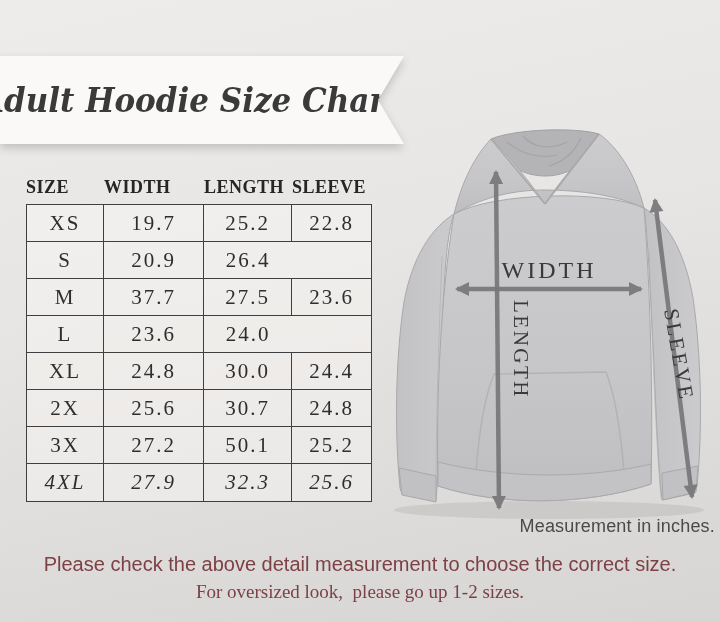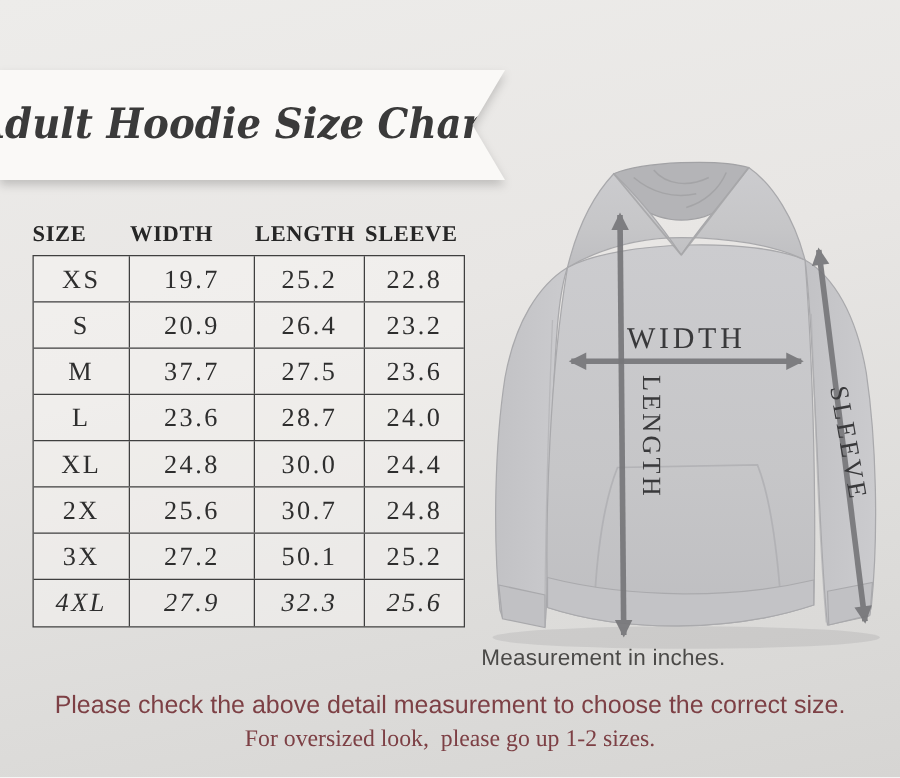--- a/index.html
+++ b/index.html
@@ -44,21 +44,21 @@
     font-size:21px; letter-spacing:2px; color:#2e2e2e;
   }
   .t-row:last-child { border-bottom:none;font-style:italic; }
   .t-cell { border-right:1px solid #3f3f3f; line-height:36px; height:100%; }
   .t-cell:last-child { border-right:none; }
 
   
   .hoodie-fig { position:absolute; left:383px; top:126px; width:334px; height:398px; }
 
   .measure-caption {
-    position:absolute; left:385px; top:516px; width:330px; text-align:left;
+    position:absolute; left:385px; top:516px; width:330px; text-align:right;
     font-size:18px; color:#4b4a48; letter-spacing:0.2px;
   }
 
   
   .footer-note { position:absolute; left:0; top:551px; width:720px; text-align:center; color:#7d4045; }
   .footer-line1 { font-size:20px; line-height:26px; }
   .footer-line2 { font-size:19px; line-height:30px; white-space:pre;font-family:Liberation Serif, serif; }
 </style>
 </head>
 <body>
@@ -82,32 +82,30 @@
       <div class="t-row">
         <div class="t-cell">XS</div>
         <div class="t-cell">19.7</div>
         <div class="t-cell">25.2</div>
         <div class="t-cell">22.8</div>
       </div>
       <div class="t-row">
         <div class="t-cell">S</div>
         <div class="t-cell">20.9</div>
         <div class="t-cell">26.4</div>
-        <div class="t-cell">23.2</div>
       </div>
       <div class="t-row">
         <div class="t-cell">M</div>
         <div class="t-cell">37.7</div>
         <div class="t-cell">27.5</div>
         <div class="t-cell">23.6</div>
       </div>
       <div class="t-row">
         <div class="t-cell">L</div>
         <div class="t-cell">23.6</div>
-        <div class="t-cell">28.7</div>
         <div class="t-cell">24.0</div>
       </div>
       <div class="t-row">
         <div class="t-cell">XL</div>
         <div class="t-cell">24.8</div>
         <div class="t-cell">30.0</div>
         <div class="t-cell">24.4</div>
       </div>
       <div class="t-row">
         <div class="t-cell">2X</div>

